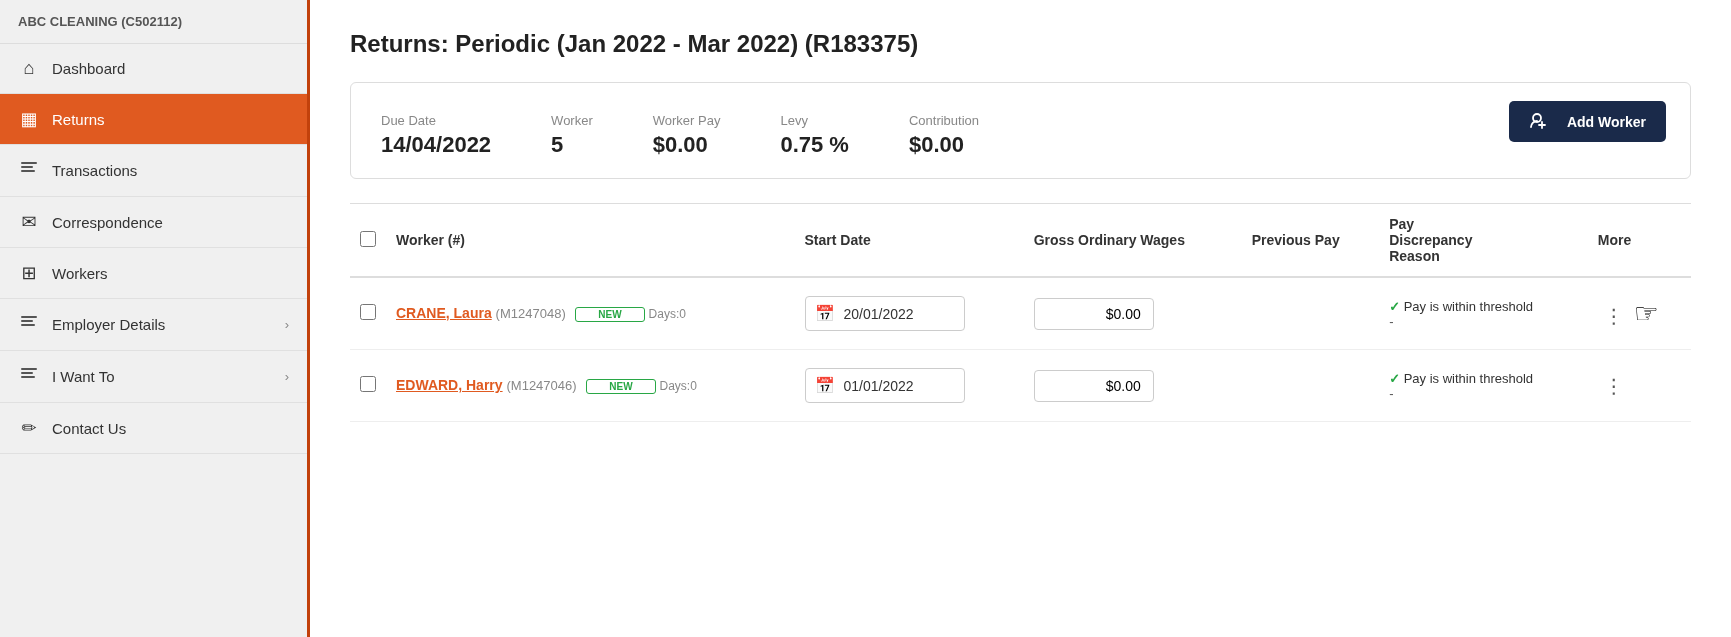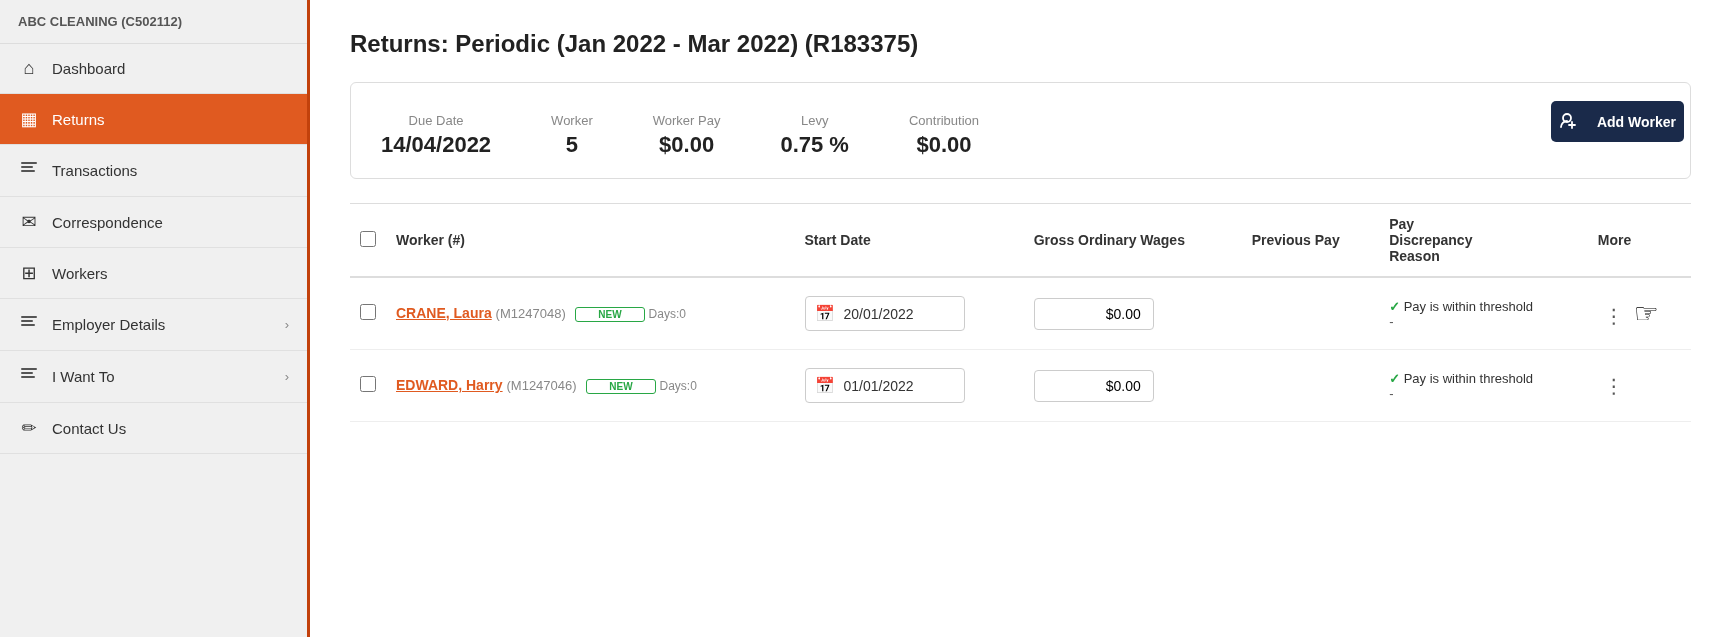--- a/index.html
+++ b/index.html
@@ -59,39 +59,39 @@
     .summary-card {
       border: 1px solid #ddd;
       border-radius: 6px;
       padding: 20px 30px;
       margin-bottom: 24px;
       position: relative;
     }
     .add-worker-btn {
       position: absolute;
       top: 18px;
-      right: 6px;
+      right: 24px;
       background: #1a2a4a;
       color: white;
       border: none;
-      padding: 10px 8px;
+      padding: 10px 20px;
       border-radius: 5px;
       font-size: 14px;
       cursor: pointer;
       display: flex;
       align-items: center;
       gap: 20px;
       font-weight: 600;
     }
     .summary-stats {
       display: flex;
       gap: 60px;
       margin-top: 10px;
     }
-    .stat { display: flex; flex-direction: column; align-items: center; }
+    .stat { display: flex; flex-direction: column; }
     .stat-label { font-size: 13px; color: #888; margin-bottom: 4px; }
     .stat-value { font-size: 22px; font-weight: 700; color: #222; }
 
     
     .workers-table { width: 100%; border-collapse: collapse; }
     .table-header-row {
       border-bottom: 2px solid #ddd;
       border-top: 1px solid #ddd;
     }
     .table-header-row th {

